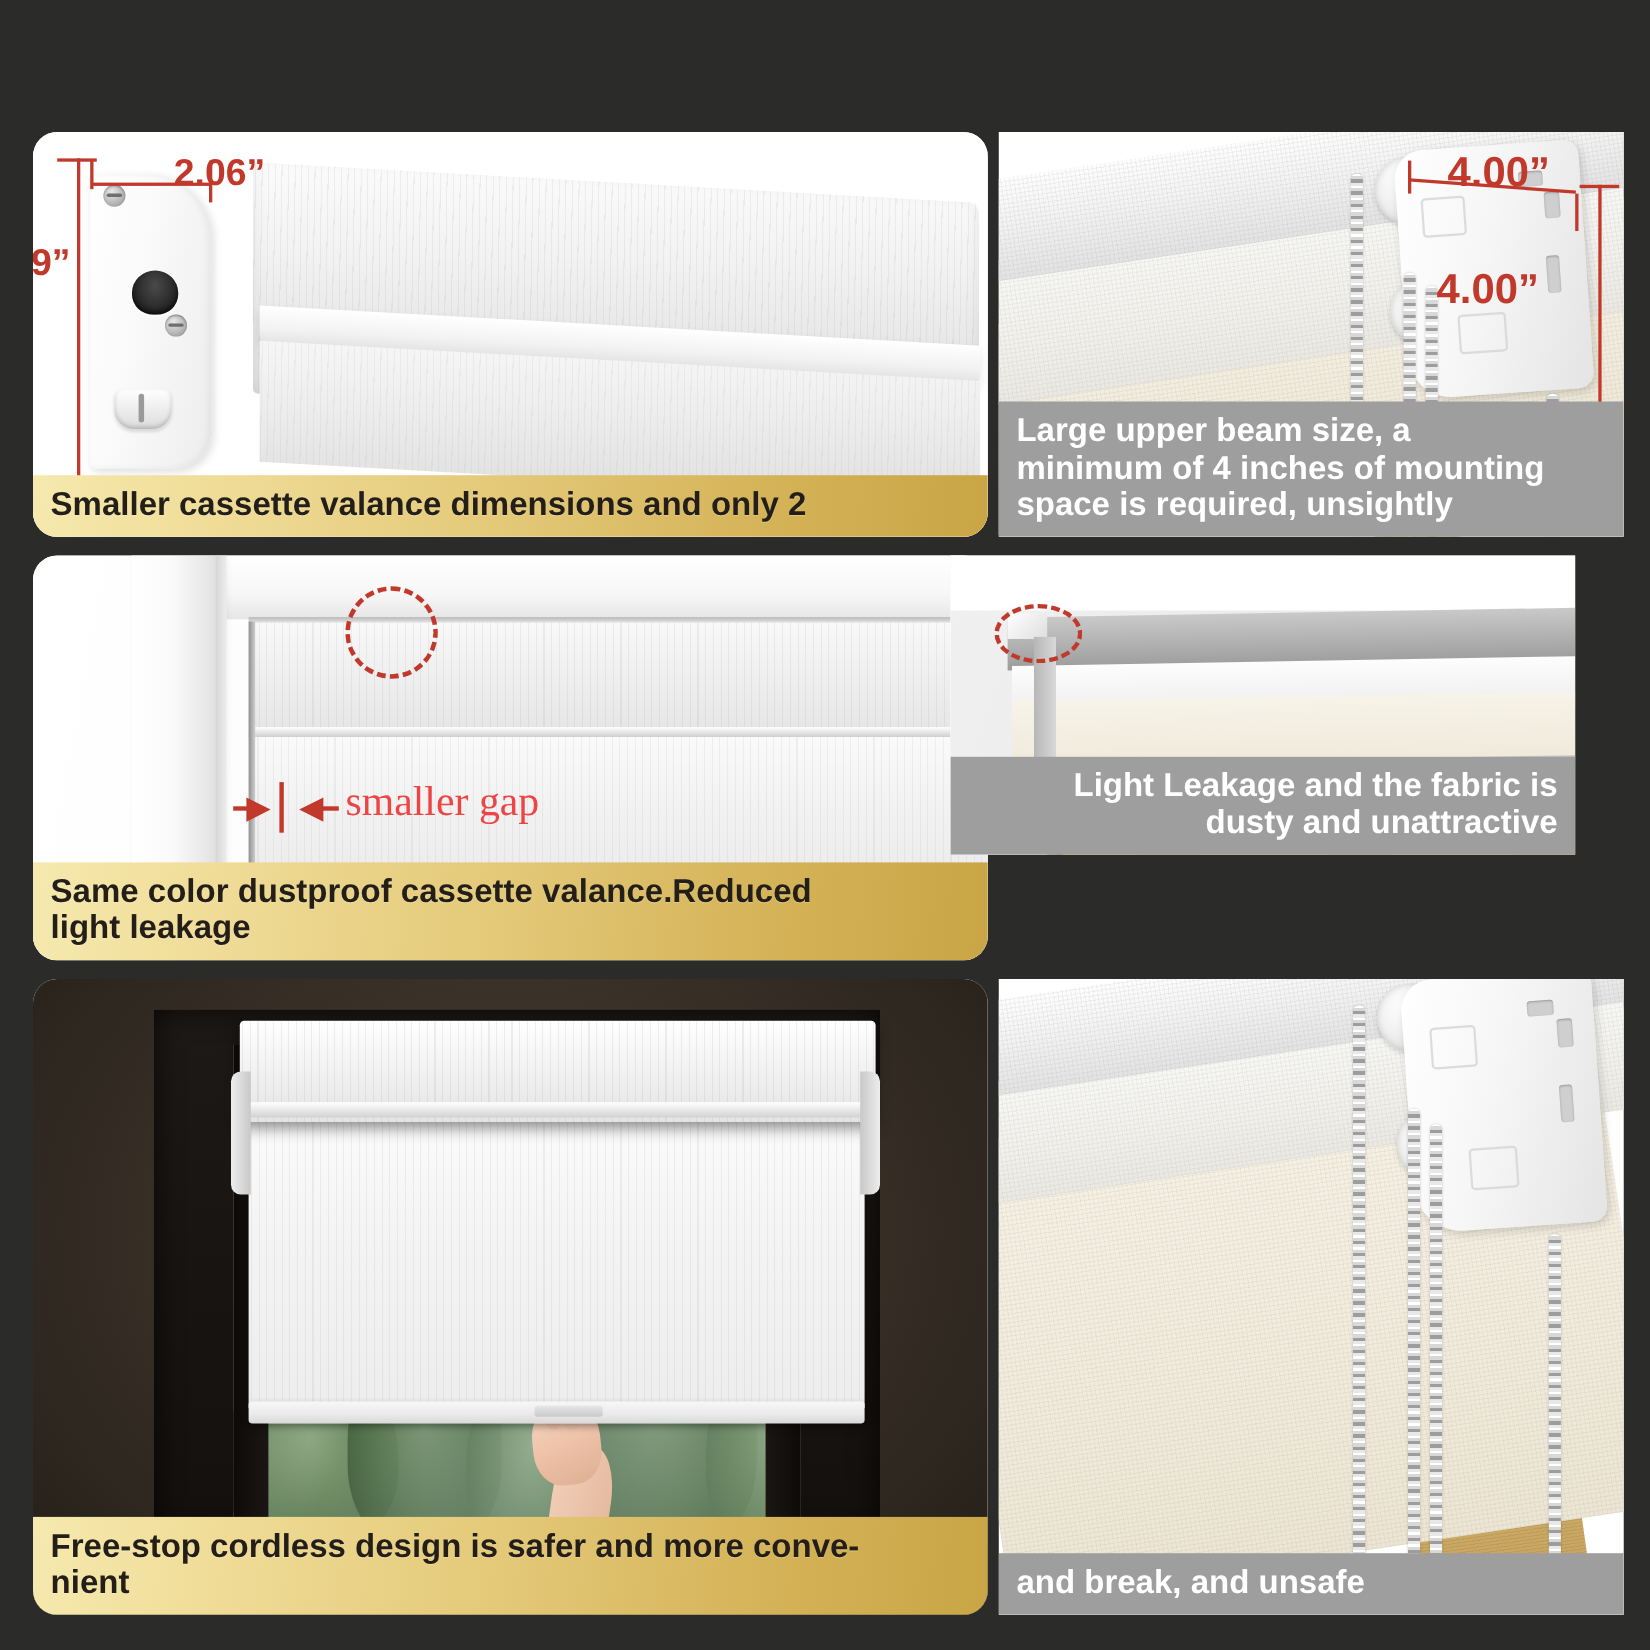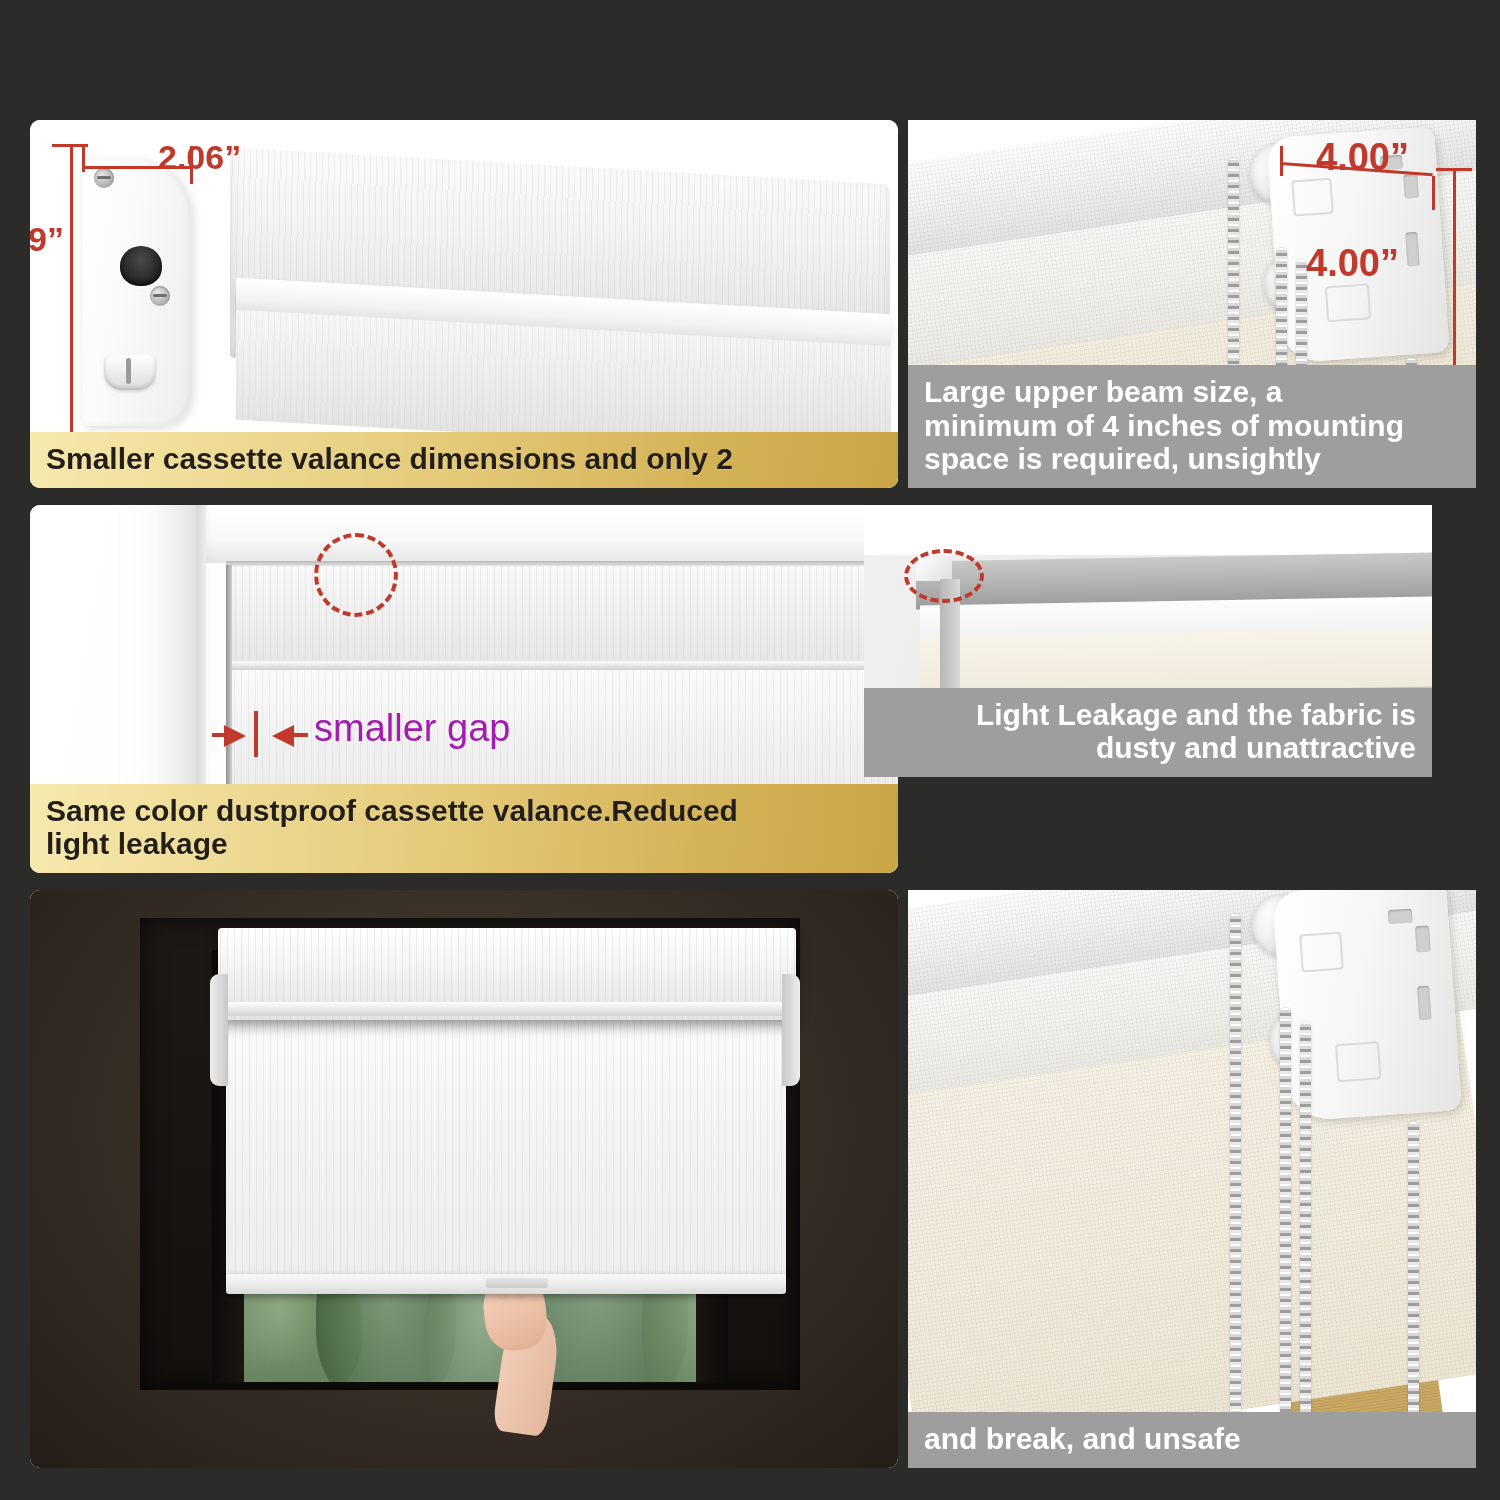--- a/index.html
+++ b/index.html
@@ -37,21 +37,21 @@
     color: transparent;
     -webkit-text-fill-color: transparent;
   }
 
   
   .panel {
     position: absolute;
     overflow: hidden;
     background: #ffffff;
   }
-  .panel.left  { border-radius: 10px; }
+  .panel.left  { border-radius: 22px; }
   .panel.right { border-radius: 0; }
 
   .photo {
     position: absolute;
     left: 0; top: 0; right: 0; bottom: 0;
     overflow: hidden;
   }
 
   
   .caption {
@@ -296,24 +296,24 @@
       rgba(170,170,170,.15) 2px 3px,
       rgba(255,255,255,0) 3px 7px);
   }
   .dashed-circle {
     position:absolute;
     border:4px dashed #c0392b;
     border-radius:50%;
   }
   .gap-label {
     position:absolute;
-    color:#a21caf;
+    color:#ef4444;
     font-weight:normal;
     white-space:nowrap;
-    font-family:Liberation Sans, sans-serif;
+    font-family:Liberation Serif, serif;
   }
   .gap-bar { position:absolute; width:4px; background:#c0392b; }
   .arrow-right {
     position:absolute; width:0; height:0;
     border-top:11px solid transparent;
     border-bottom:11px solid transparent;
     border-left:22px solid #c0392b;
   }
   .arrow-left {
     position:absolute; width:0; height:0;
@@ -570,20 +570,24 @@
       <div class="room-shade" style="left:196px; top:128px; width:560px; height:262px;"></div>
       <div class="bottom-rail" style="left:196px; top:384px; width:560px; height:20px;"></div>
       <div style="position:absolute; left:456px; top:388px; width:62px; height:10px; background:linear-gradient(180deg,#e6e6e6,#c9c9c9); border-radius:3px;"></div>
 
       <div class="room-cassette" style="left:188px; top:38px; width:578px; height:92px;"></div>
       <div style="position:absolute; left:188px; top:112px; width:578px; height:14px; background:linear-gradient(180deg,#ffffff,#d2d2d2); border-radius:0 0 7px 7px;"></div>
       <div style="position:absolute; left:180px; top:84px; width:18px; height:112px; background:linear-gradient(90deg,#ededed,#c8c8c8); border-radius:9px 0 0 9px;"></div>
       <div style="position:absolute; left:752px; top:84px; width:18px; height:112px; background:linear-gradient(90deg,#c8c8c8,#ededed); border-radius:0 9px 9px 0;"></div>
     </div>
 
+    <div class="caption gold">
+      <span class="line">Free-stop cordless design is safer and more conve-</span>
+      <span class="line">nient</span>
+    </div>
   </div>
 
   <div class="panel right" style="left:908px; top:890px; width:568px; height:578px;">
     <div class="photo">
       <div class="r-bg"></div>
 
       <div class="fabric-tan" style="left:330px; top:158px; width:152px; height:400px; transform:rotate(-8deg); transform-origin:left top;"></div>
 
       <div class="fabric-cream" style="left:-20px; top:150px; width:600px; height:420px;"></div>
       <div class="fabric-white" style="left:-20px; top:96px; width:600px; height:110px;"></div>

